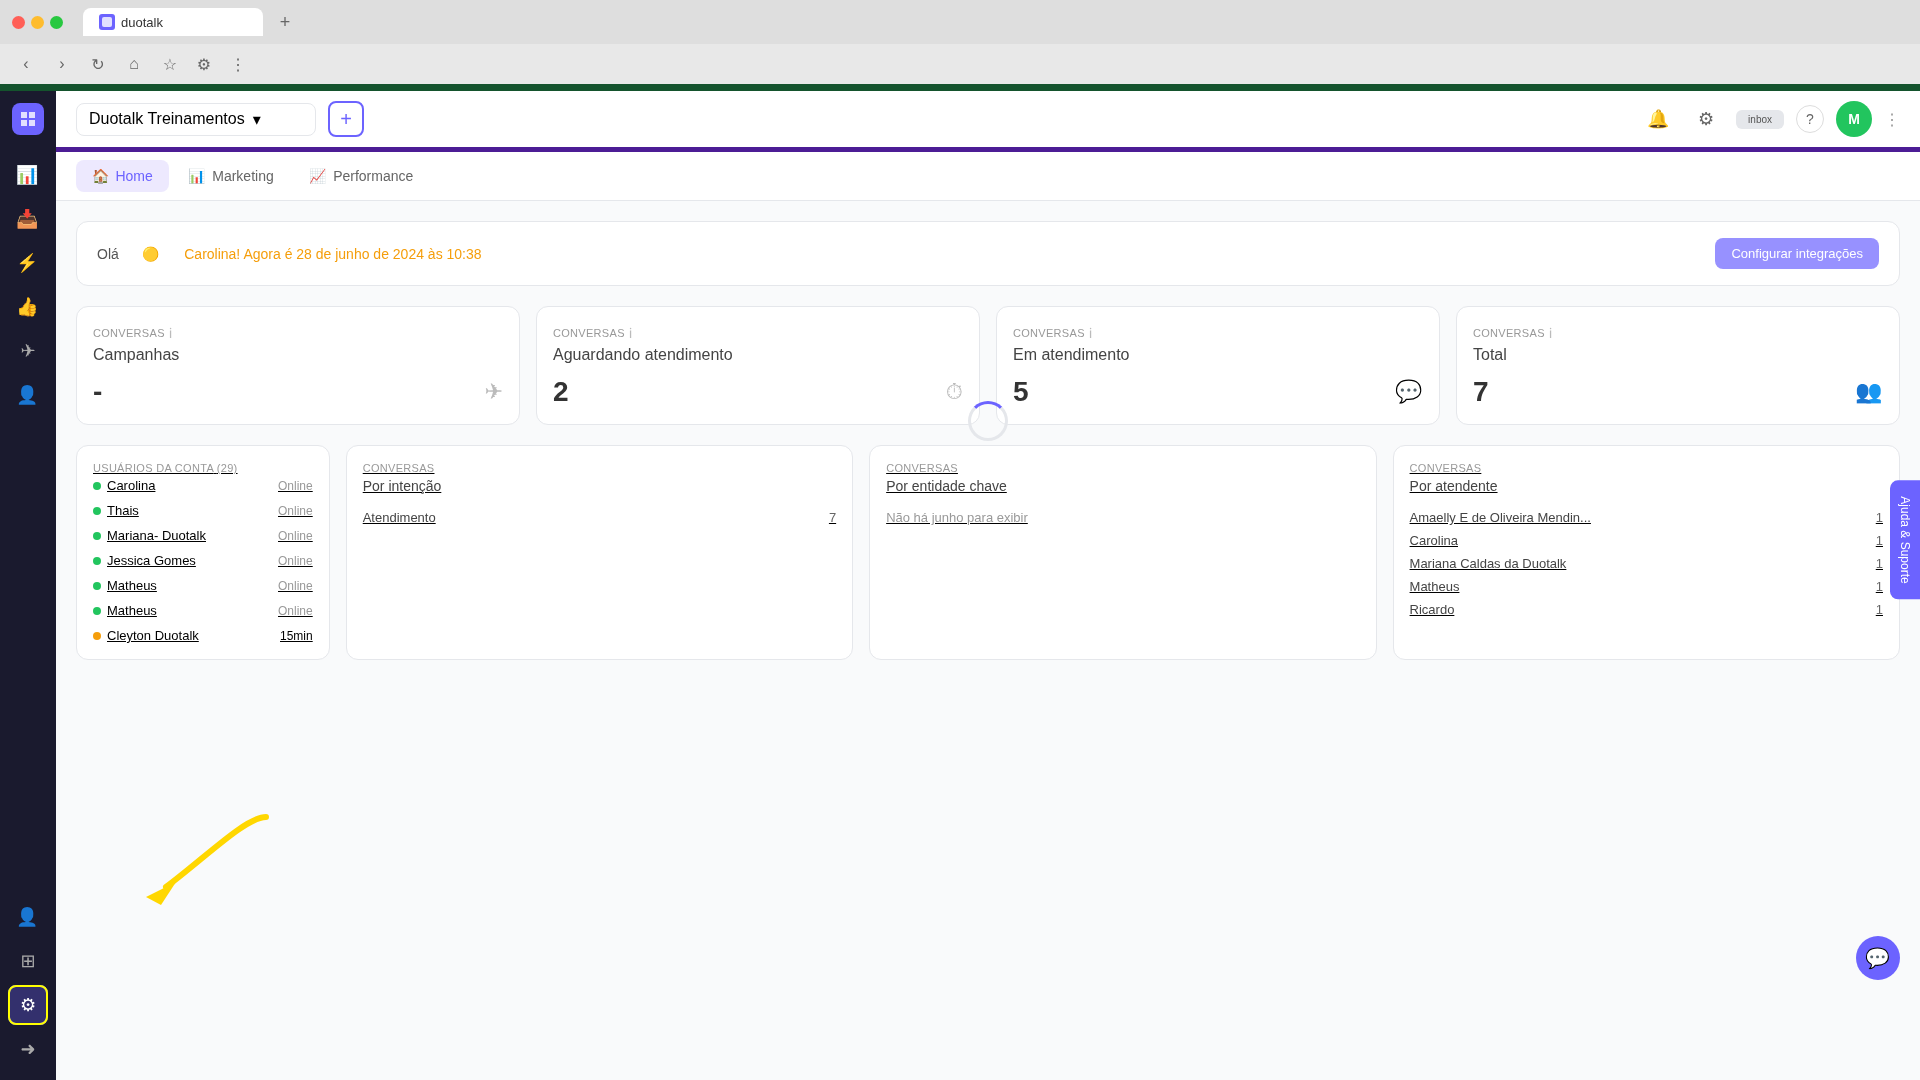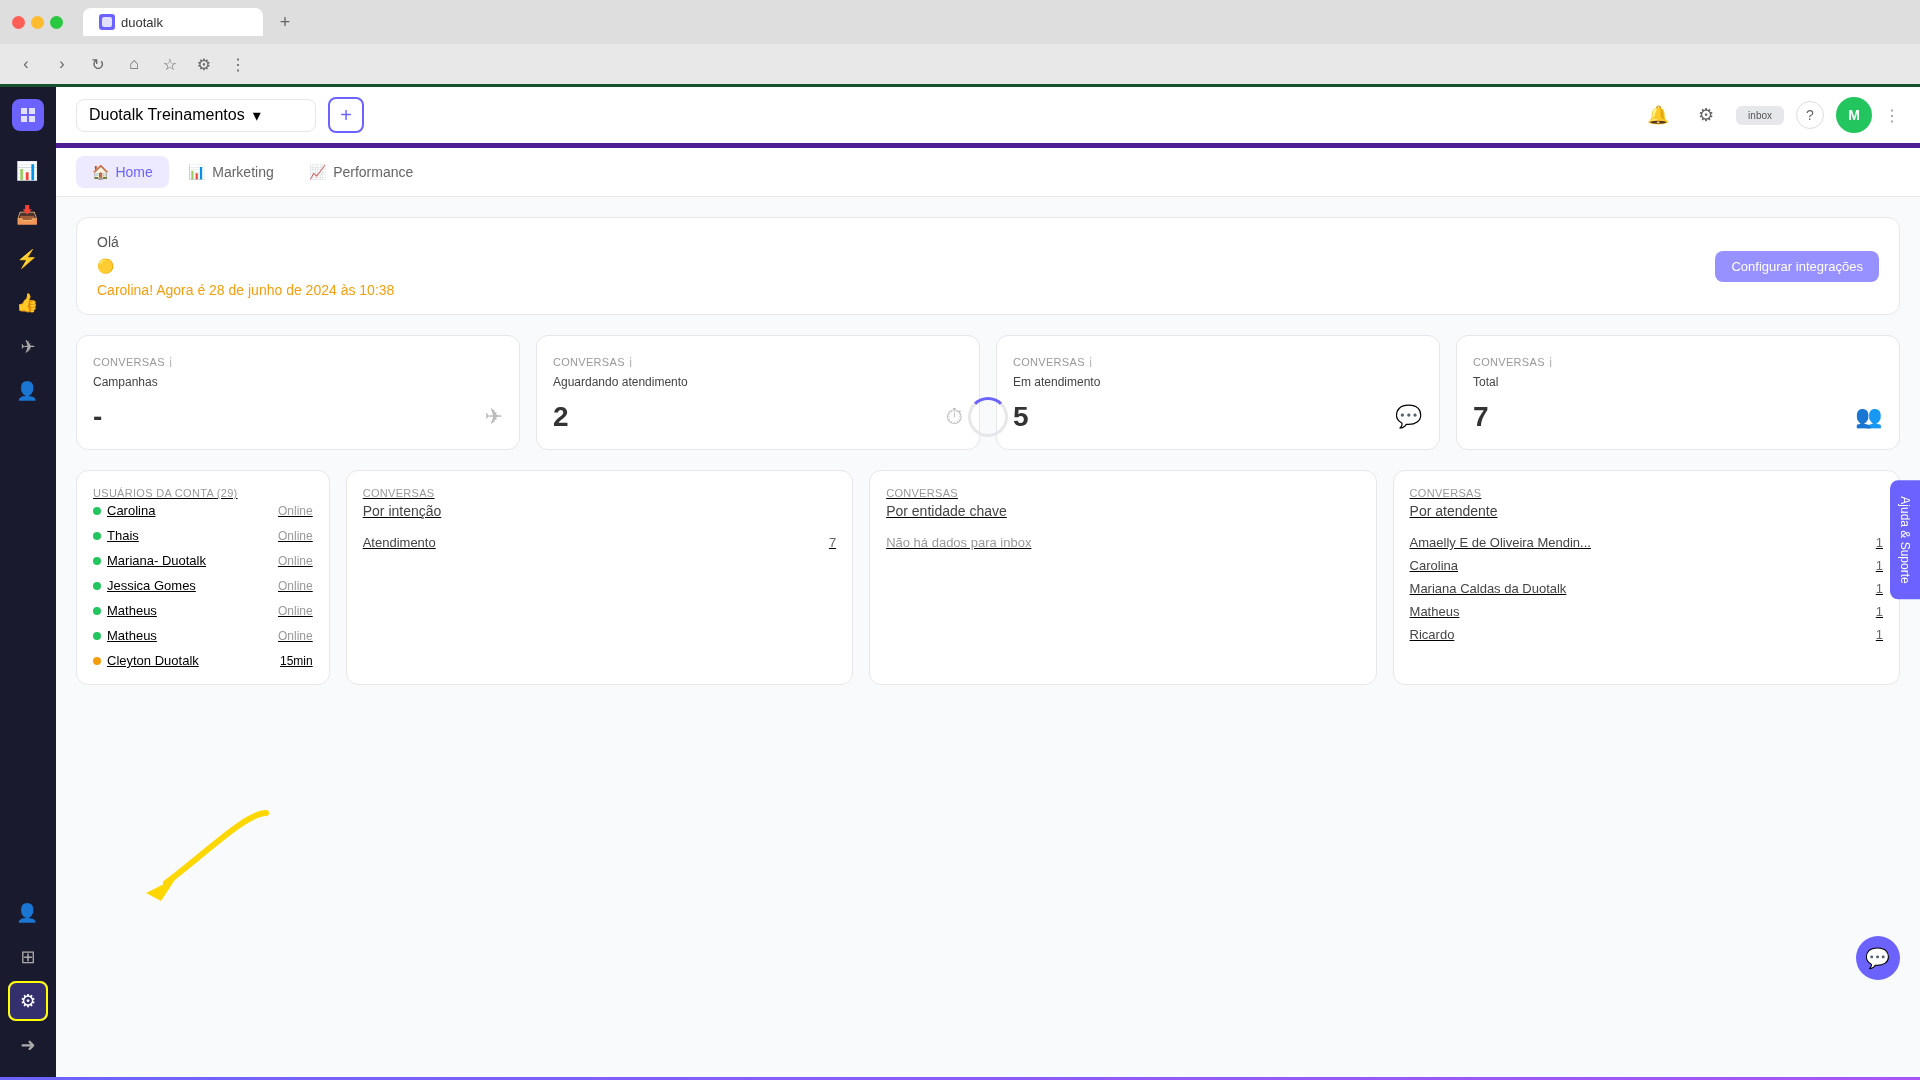--- a/index.html
+++ b/index.html
@@ -1,19 +1,19 @@
 <!DOCTYPE html>
 <html><head>
   <meta charset="utf-8">
   <style>
     * { box-sizing: border-box; margin: 0; padding: 0; }
     body { font-family: -apple-system, BlinkMacSystemFont, 'Segoe UI', sans-serif; background: #f0f0f0; height: 1080px; overflow: hidden; }
 
     
-    .browser-chrome { background: #e8e8e8; border-bottom: 3px solid #14532d; }
+    .browser-chrome { background: #e8e8e8; border-bottom: 7px solid #14532d; }
     .browser-titlebar { display: flex; align-items: center; padding: 8px 12px; gap: 8px; background: #dedede; }
     .browser-dots { display: flex; gap: 6px; }
     .dot { width: 13px; height: 13px; border-radius: 50%; }
     .dot-red { background: #ff5f57; }
     .dot-yellow { background: #febc2e; }
     .dot-green { background: #28c840; }
     .browser-tab { display: flex; align-items: center; gap: 6px; background: white; border-radius: 8px 8px 0 0; padding: 6px 16px; margin-left: 12px; font-size: 13px; color: #333; min-width: 180px; }
     .browser-tab-icon { width: 16px; height: 16px; background: #6c63ff; border-radius: 3px; display: flex; align-items: center; justify-content: center; }
     .new-tab-btn { width: 28px; height: 28px; border-radius: 50%; display: flex; align-items: center; justify-content: center; font-size: 18px; color: #666; cursor: pointer; }
     .browser-toolbar { display: flex; align-items: center; padding: 6px 12px; gap: 8px; background: #e8e8e8; }
@@ -52,29 +52,29 @@
     .page-header { background: white; padding: 8px 20px; border-bottom: 1px solid #e5e7eb; }
     .nav-tabs { display: flex; gap: 4px; }
     .nav-tab { display: flex; align-items: center; gap: 6px; padding: 8px 16px; border-radius: 8px; font-size: 14px; color: #666; cursor: pointer; }
     .nav-tab.active { background: #ede9fe; color: #6c63ff; }
 
     
     .page-body { flex: 1; padding: 20px; overflow-y: auto; background: #f9fafb; position: relative; }
 
     
     .welcome-banner { background: white; border-radius: 12px; padding: 16px 20px; margin-bottom: 20px; display: flex; align-items: center; justify-content: space-between; border: 1px solid #e5e7eb; }
-    .welcome-text { display: flex; align-items: flex-start; gap: 8px; font-size: 14px; color: #555; flex-direction: column; }
+    .welcome-text { display: flex; align-items: flex-start; gap: 24px; font-size: 14px; color: #555; }
     .welcome-highlight { color: #f59e0b; font-weight: 500; }
     .cta-btn { background: #6c63ff; color: white; border-radius: 8px; padding: 8px 16px; font-size: 13px; cursor: pointer; white-space: nowrap; opacity: 0.7; }
 
     
     .stats-grid { display: grid; grid-template-columns: repeat(4, 1fr); gap: 16px; margin-bottom: 20px; }
     .stat-card { background: white; border-radius: 12px; padding: 16px; border: 1px solid #e5e7eb; }
     .stat-label { font-size: 11px; color: #999; margin-bottom: 4px; text-transform: uppercase; letter-spacing: 0.3px; display: flex; align-items: center; gap: 4px; }
-    .stat-title { font-size: 12px; color: #444; margin-bottom: 12px; font-weight: 500; }
+    .stat-title { font-size: 16px; color: #444; margin-bottom: 12px; font-weight: 500; }
     .stat-value { font-size: 28px; font-weight: 600; color: #333; }
     .stat-row { display: flex; justify-content: space-between; align-items: flex-start; }
     .stat-info-icon { color: #bbb; font-size: 14px; cursor: pointer; }
 
     
     .bottom-grid { display: grid; grid-template-columns: 1fr 2fr 2fr 2fr; gap: 16px; }
     .bottom-card { background: white; border-radius: 12px; padding: 16px; border: 1px solid #e5e7eb; text-decoration: underline; }
     .bottom-card-title { font-size: 11px; color: #999; text-transform: uppercase; letter-spacing: 0.3px; margin-bottom: 4px; }
     .bottom-card-subtitle { font-size: 14px; color: #444; font-weight: 500; margin-bottom: 16px; }
     .user-list { display: flex; flex-direction: column; gap: 10px; }
@@ -340,21 +340,21 @@
           <div class="bottom-card-subtitle">Por intenção</div>
           <div class="data-row">
             <span>Atendimento</span>
             <span class="data-value">7</span>
           </div>
         </div>
 
         <div class="bottom-card">
           <div class="bottom-card-title">Conversas</div>
           <div class="bottom-card-subtitle">Por entidade chave</div>
-          <div class="no-data">Não há dados para inbox</div>
+          <div class="no-data">Não há junho para exibir</div>
         </div>
 
         <div class="bottom-card">
           <div class="bottom-card-title">Conversas</div>
           <div class="bottom-card-subtitle">Por atendente</div>
           <div>
             <div class="data-row">
               <span>Amaelly E de Oliveira Mendin...</span>
               <span class="data-value">1</span>
             </div>

